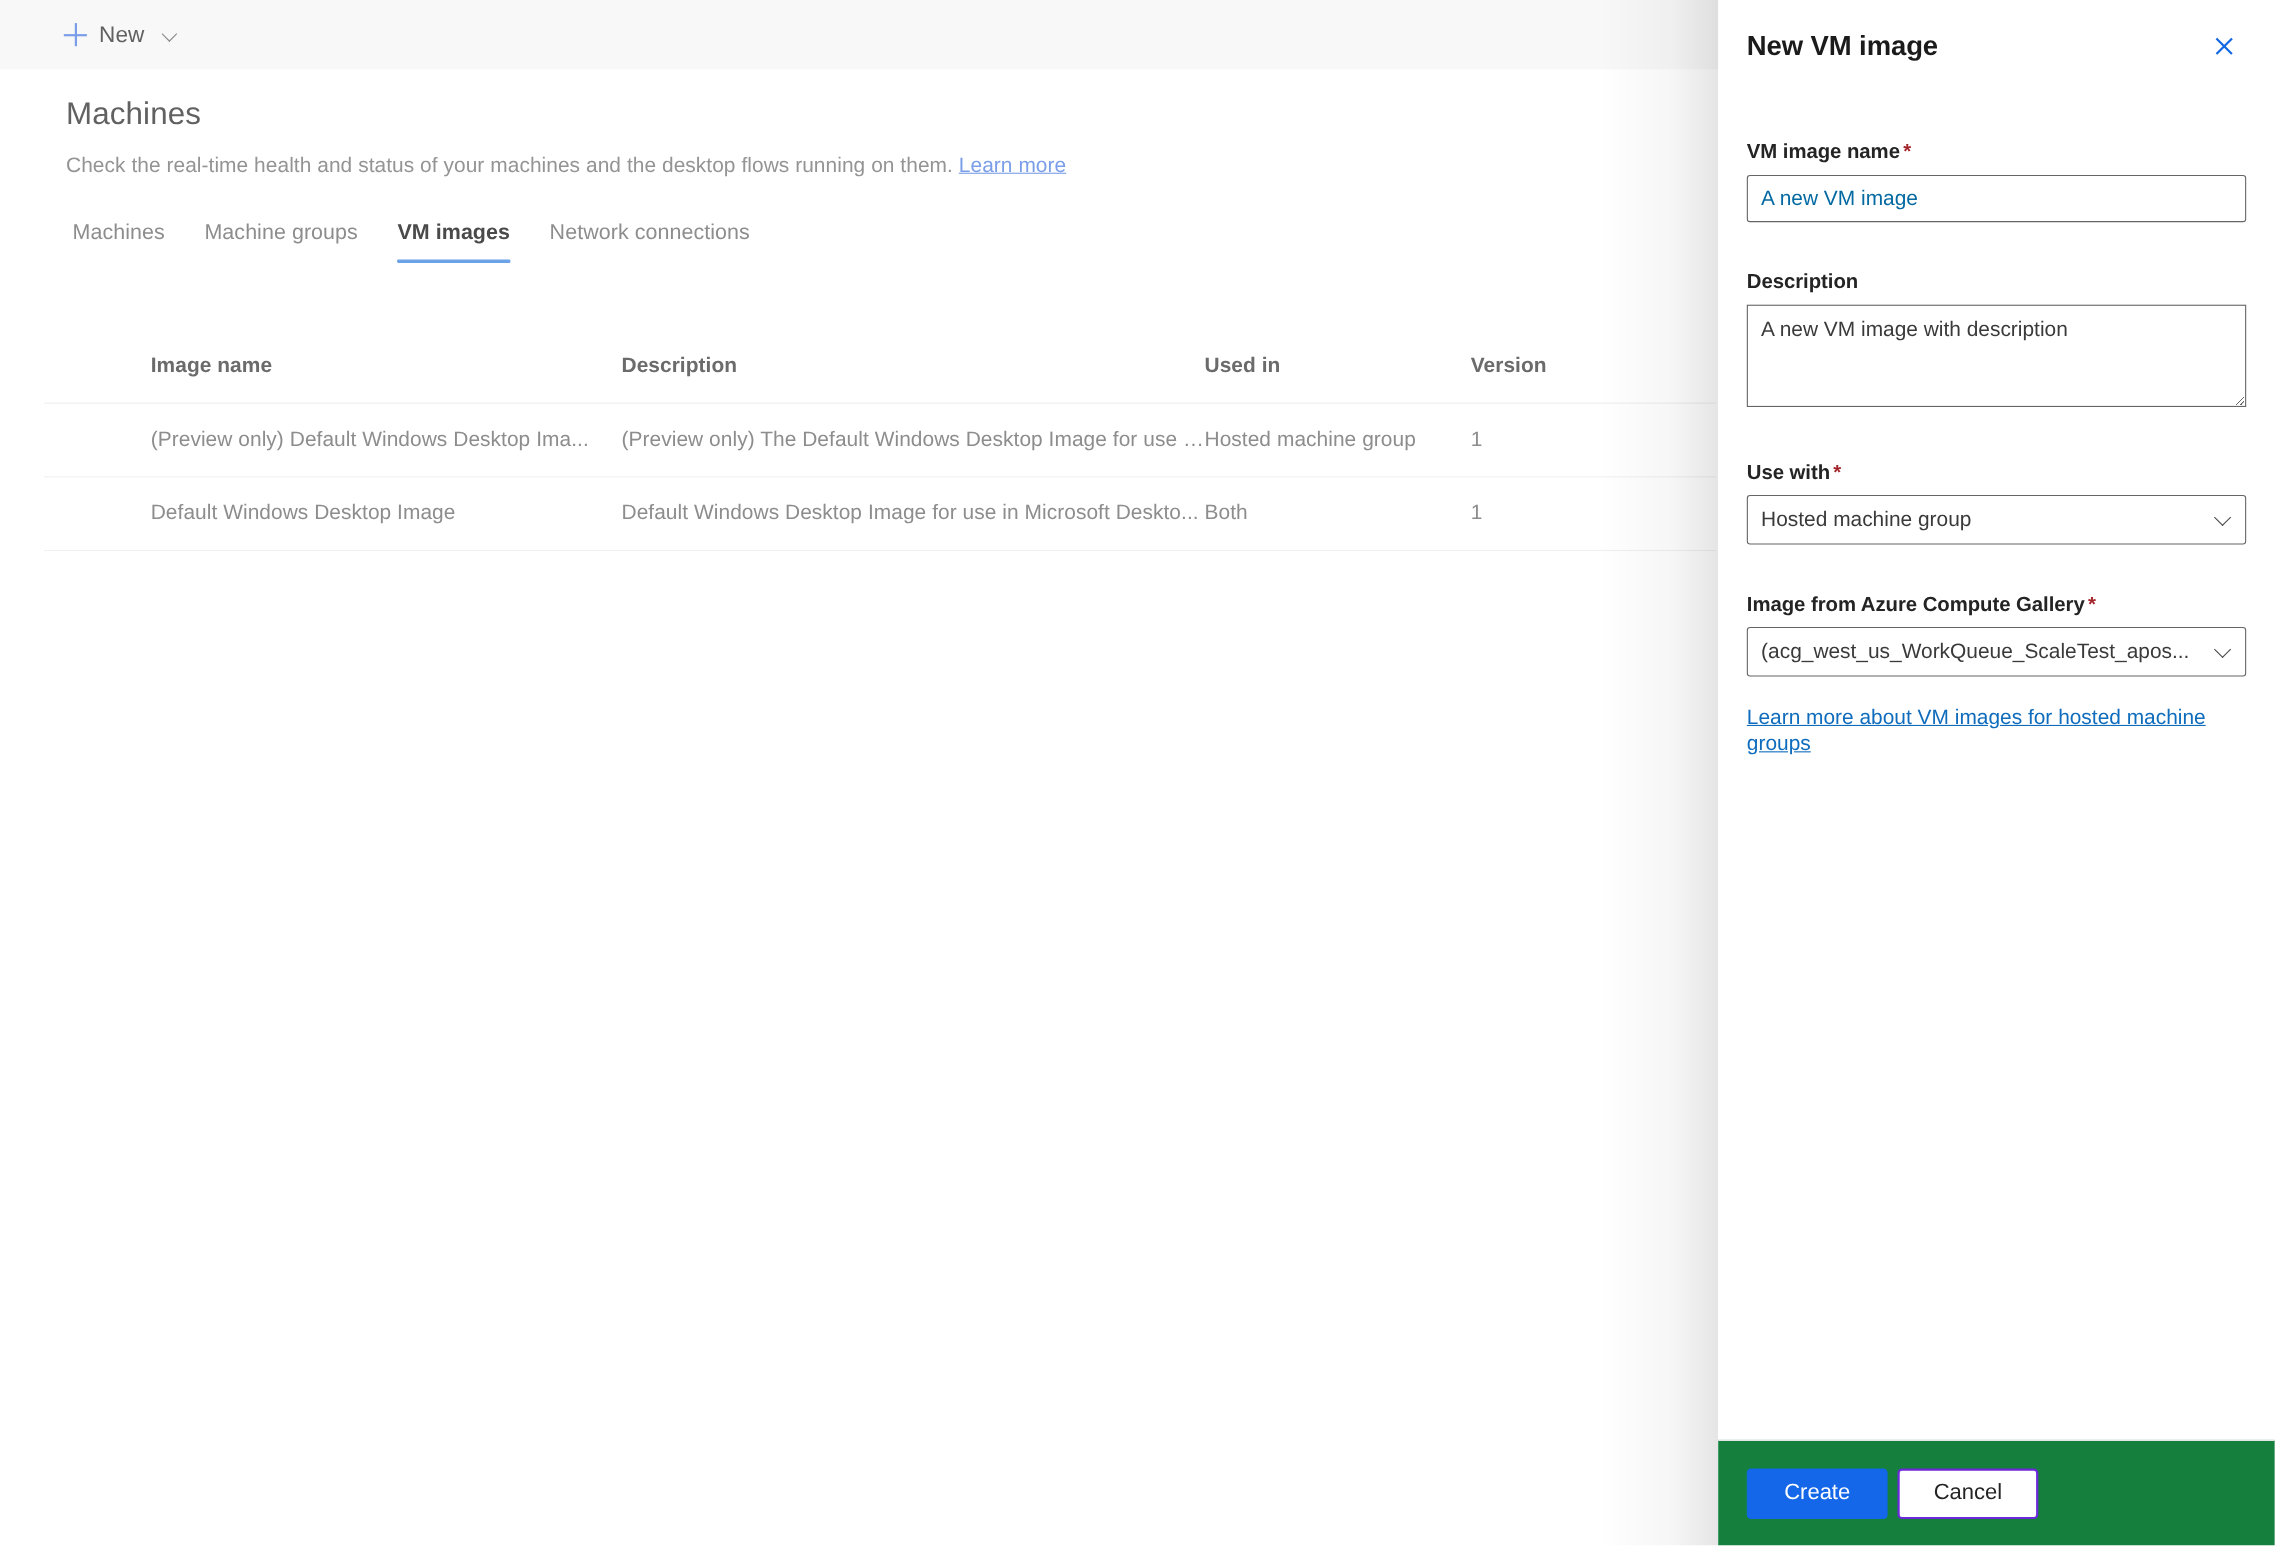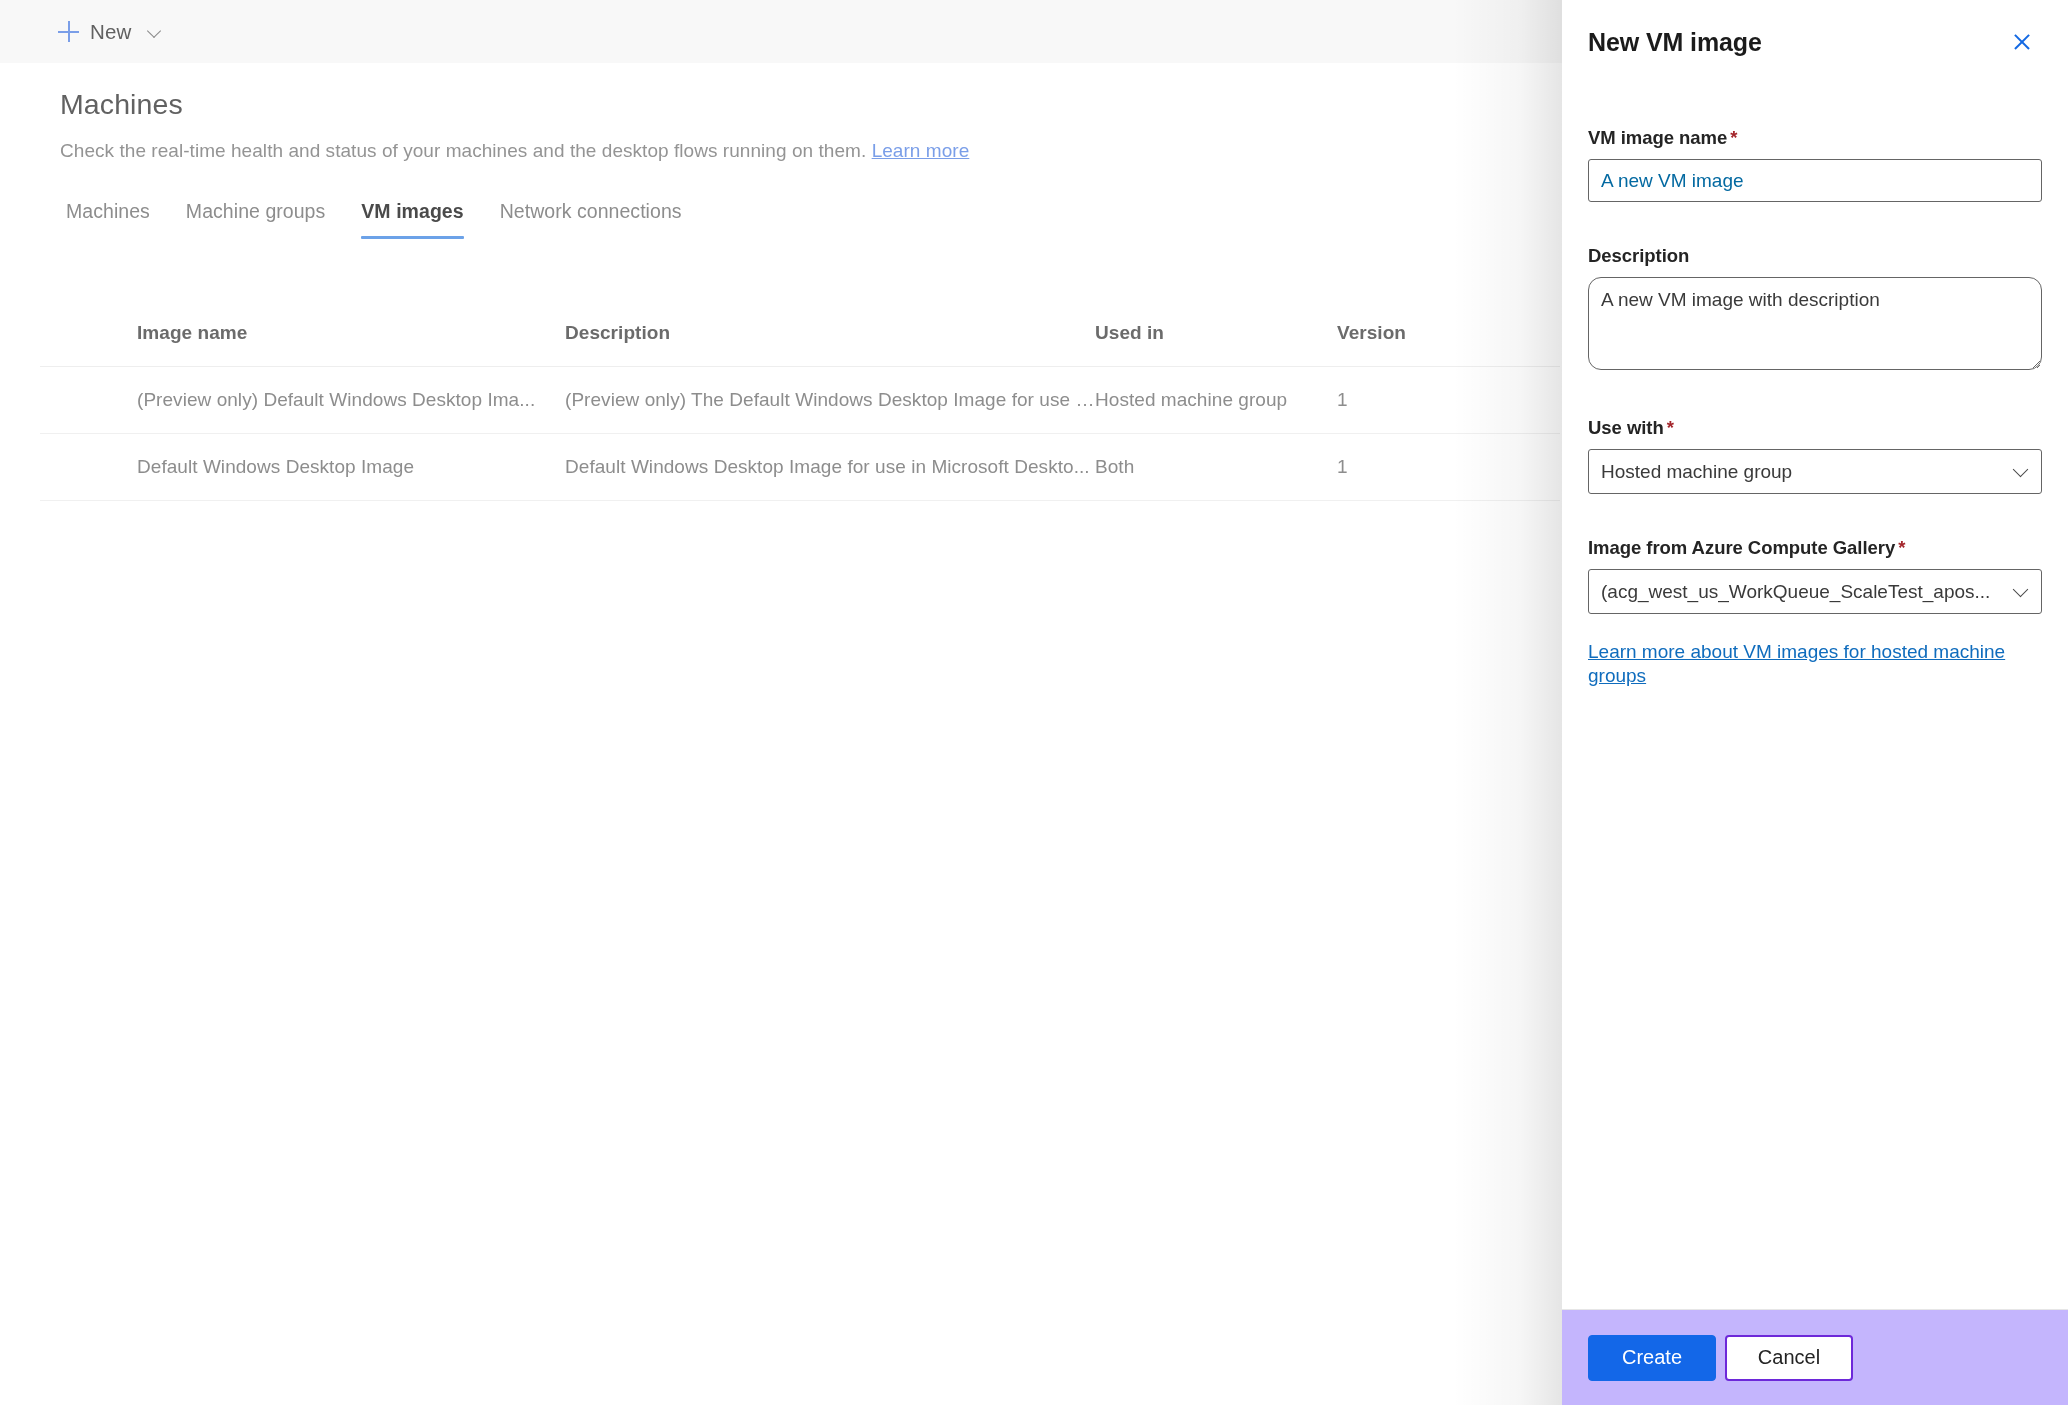--- a/index.html
+++ b/index.html
@@ -288,21 +288,21 @@
     font-family: Liberation Sans, sans-serif;
     background: #ffffff;
     outline: none;
   }
 
   .text-area {
     width: 100%;
     height: 93px;
     box-sizing: border-box;
     border: 1px solid #656565;
-    border-radius: 13px;
+    border-radius: 0;
     padding: 9px 12px;
     font-size: 19px;
     color: #3a3a3a;
     font-family: "Liberation Sans", sans-serif;
     background: #ffffff;
     outline: none;
     resize: vertical;
     line-height: 1.35;
   }
 
@@ -359,21 +359,21 @@
   .panel-footer {
     position: absolute;
     left: 0; right: 0; bottom: 0;
     height: 96px;
     border-top: 1px solid #e6e6e6;
     display: flex;
     align-items: center;
     padding: 0 26px;
     box-sizing: border-box;
     gap: 9px;
-    background: #c4b5fd;
+    background: #15803d;
   }
   .btn {
     height: 46px;
     min-width: 128px;
     padding: 0 18px;
     border-radius: 4px;
     font-size: 20px;
     font-family: "Liberation Sans", sans-serif;
     display: inline-flex;
     align-items: center;

